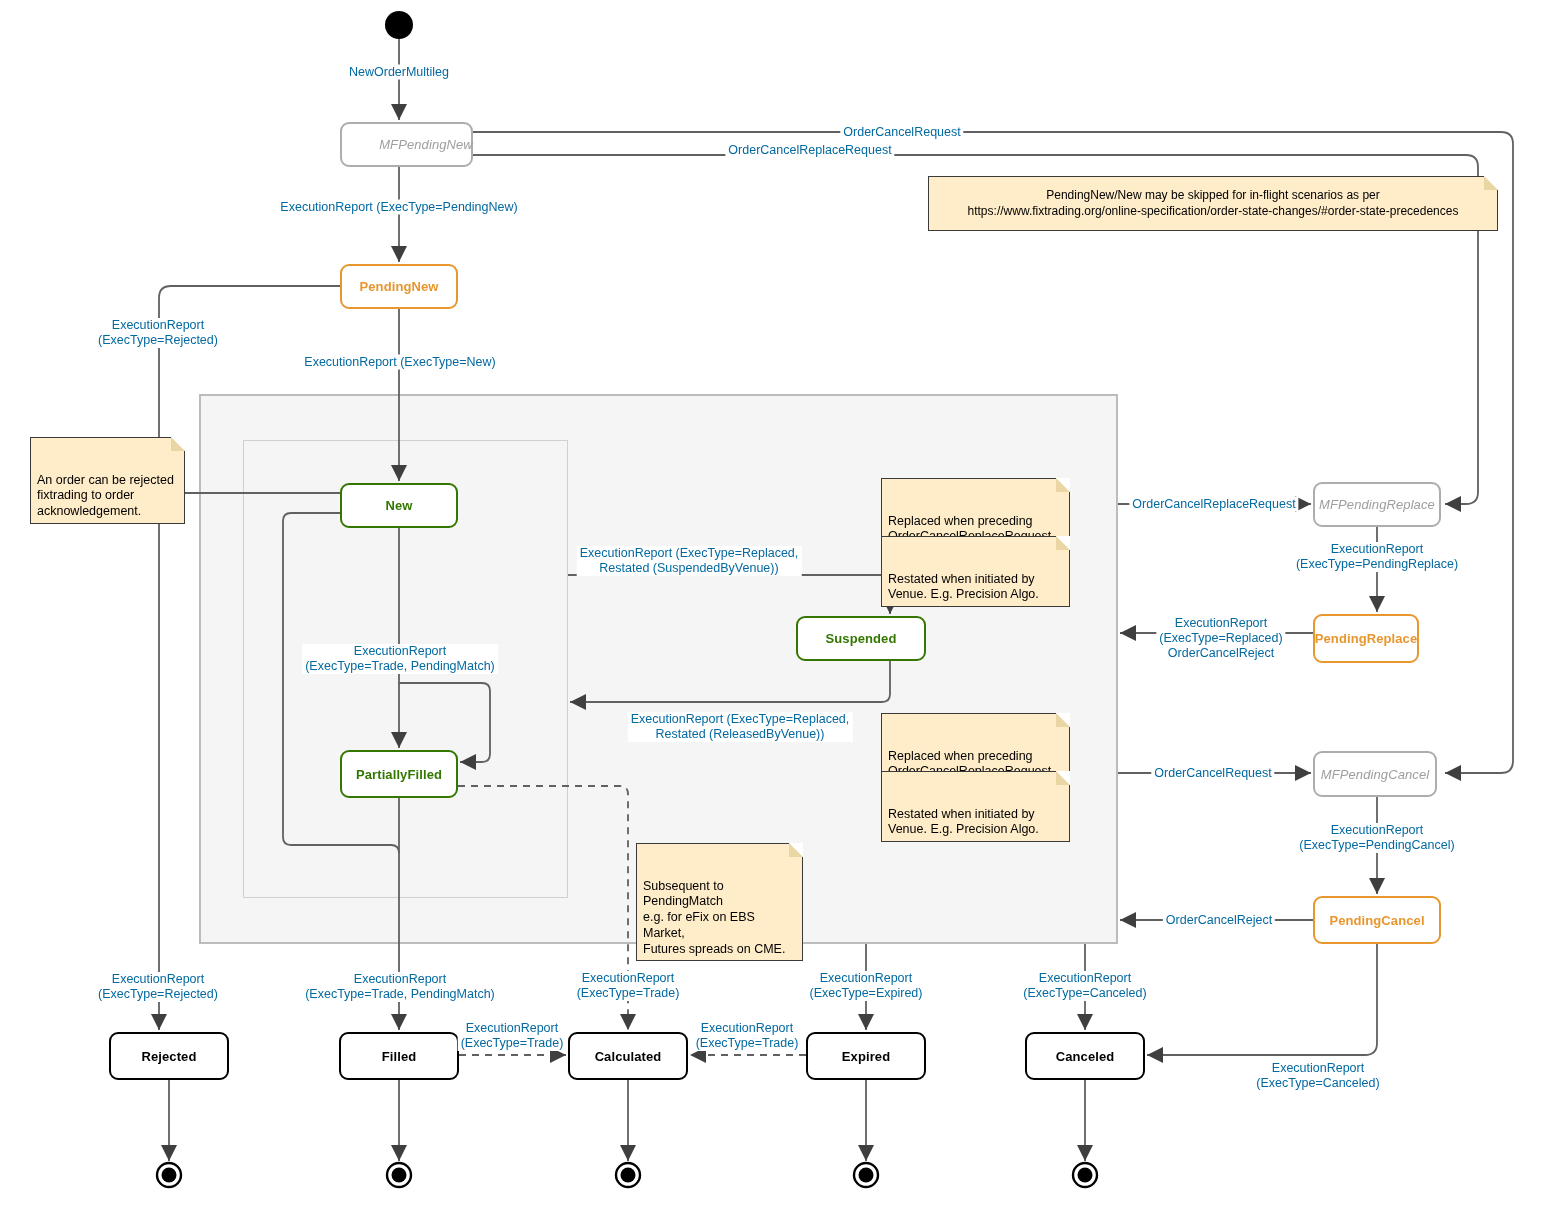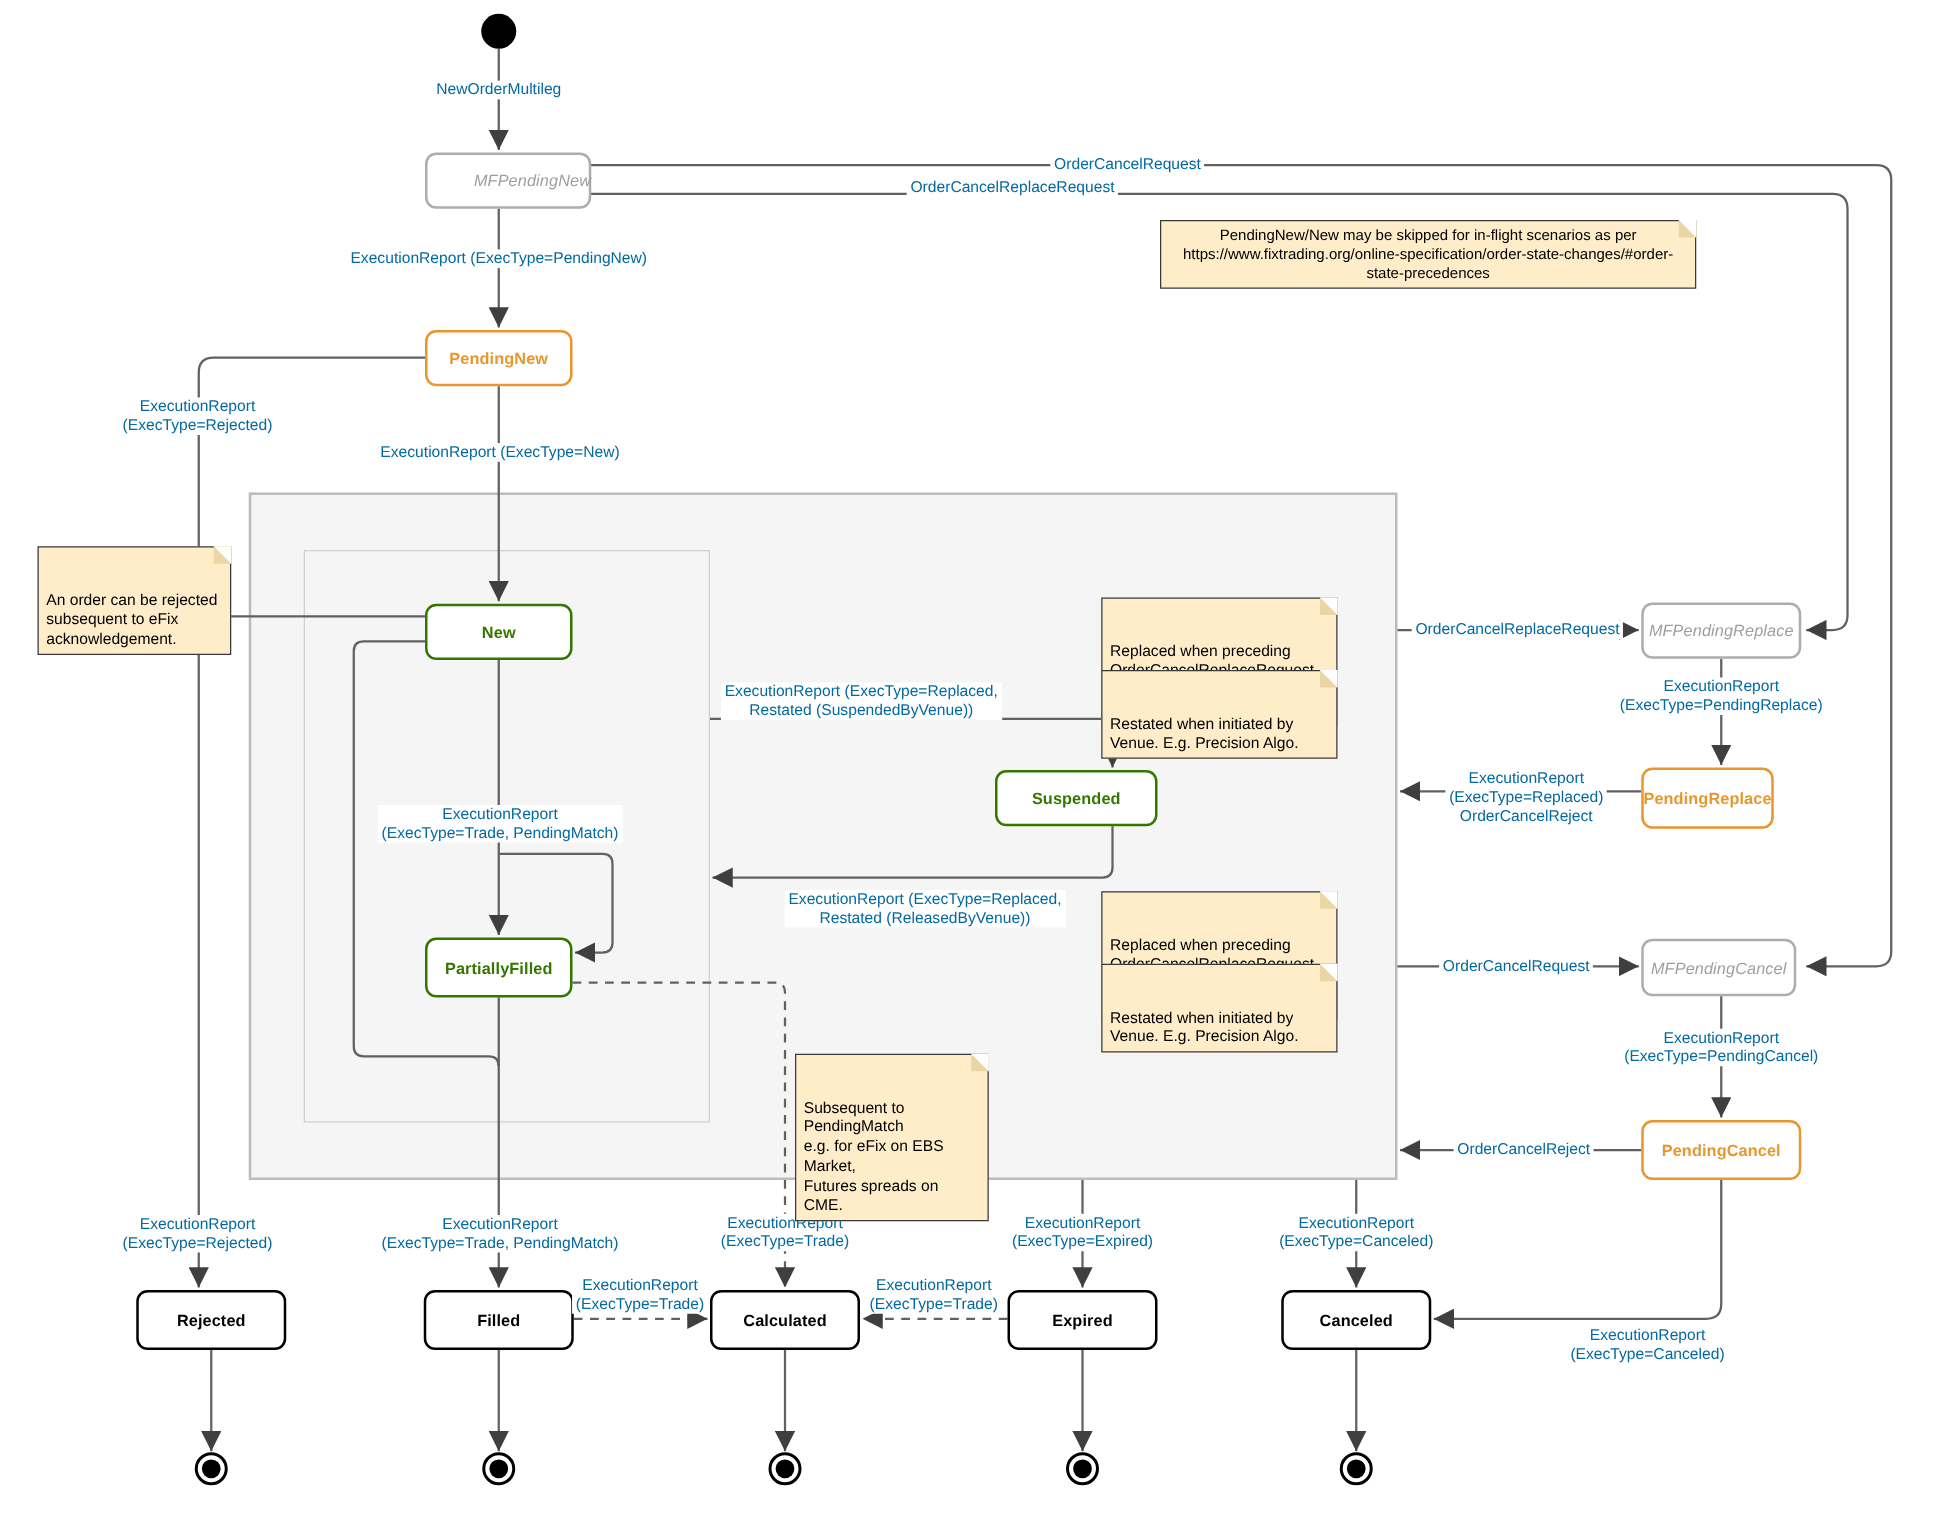--- a/index.html
+++ b/index.html
@@ -181,29 +181,29 @@
 (ExecType=Expired)</div>
   <div class="elabel" style="left:1085px;top:986px;">ExecutionReport
 (ExecType=Canceled)</div>
   <div class="elabel" style="left:512px;top:1036px;">ExecutionReport
 (ExecType=Trade)</div>
   <div class="elabel" style="left:747px;top:1036px;">ExecutionReport
 (ExecType=Trade)</div>
   <div class="elabel" style="left:1318px;top:1076px;">ExecutionReport
 (ExecType=Canceled)</div>
 
-  <div class="note center" style="left:928px;top:176px;width:429px;height:55px;display:flex;align-items:center;justify-content:center;">
+  <div class="note center" style="left:928px;top:176px;width:570px;height:55px;display:flex;align-items:center;justify-content:center;">
     <span class="fold"></span>
     <span>PendingNew/New may be skipped for in-flight scenarios as per
 https://www.fixtrading.org/online-specification/order-state-changes/#order-state-precedences</span>
   </div>
   <div class="note" style="left:30px;top:437px;width:155px;">
     <span class="fold"></span>
     <span>An order can be rejected
-subsequent to eFix
+fixtrading to order
 acknowledgement.</span>
   </div>
   <div class="note" style="left:881px;top:478px;width:189px;">
     <span class="fold"></span>
     <span>Replaced when preceding
 OrderCancelReplaceRequest
 (ExecInst=Suspend) is accepted.</span>
   </div>
   <div class="note" style="left:881px;top:536px;width:189px;">
     <span class="fold"></span>
@@ -214,20 +214,20 @@
     <span class="fold"></span>
     <span>Replaced when preceding
 OrderCancelReplaceRequest
 (ExecInst=Release) is accepted.</span>
   </div>
   <div class="note" style="left:881px;top:771px;width:189px;">
     <span class="fold"></span>
     <span>Restated when initiated by
 Venue. E.g. Precision Algo.</span>
   </div>
-  <div class="note" style="left:636px;top:843px;width:155px;">
+  <div class="note" style="left:636px;top:843px;width:167px;">
     <span class="fold"></span>
     <span>Subsequent to PendingMatch
 e.g. for eFix on EBS Market,
 Futures spreads on CME.</span>
   </div>
 
 </div>
 
 </body></html>

